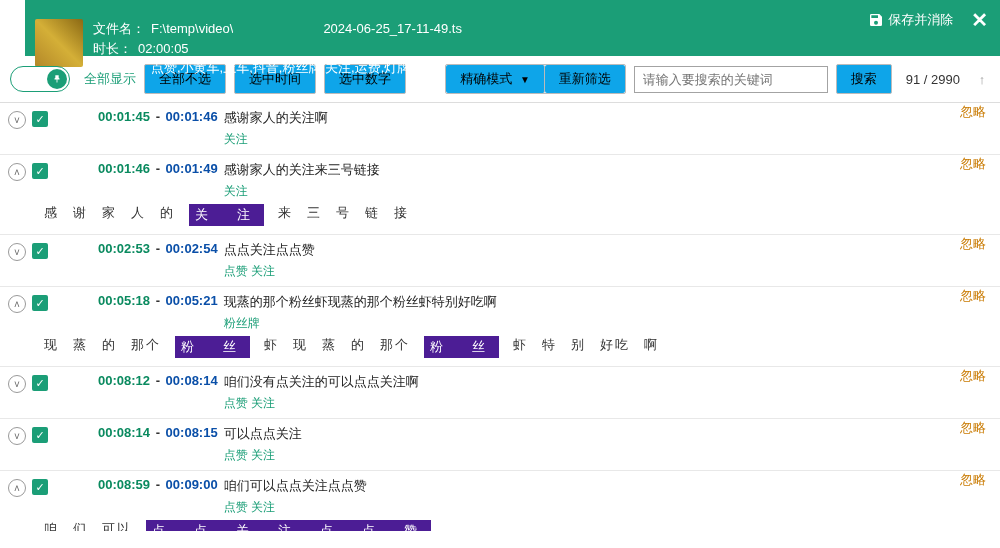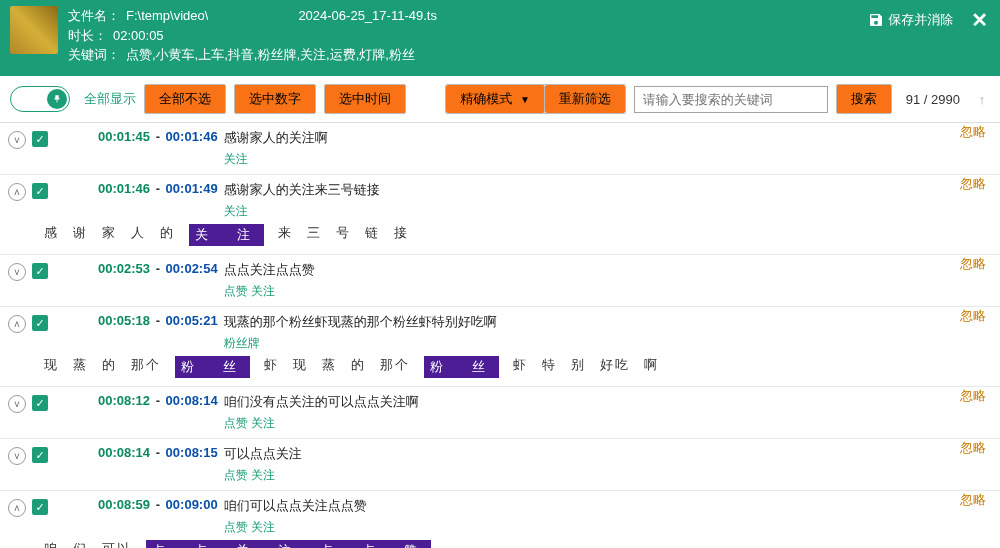--- a/index.html
+++ b/index.html
@@ -1,31 +1,31 @@
 <!DOCTYPE html>
 <html><head>
 <meta charset="utf-8">
 <style>
   * { box-sizing: border-box; margin: 0; padding: 0; }
   body { font-family: "Microsoft YaHei", sans-serif; font-size: 13px; background: #fff; width: 1000px; height: 548px; overflow: hidden; }
-  .header { background: #1b9e77; color: #fff; display: flex; align-items: flex-start; padding: 6px 10px; position: relative; height: 76px; }
+  .header { background: #1b9e77; color: #fff; display: flex; align-items: flex-start; padding: 19px 10px; position: relative; height: 56px; margin-left: 25px; }
   .thumb { width: 48px; height: 48px; background: linear-gradient(45deg,#b38728,#d4af37,#8b6914); margin-right: 10px; border-radius: 2px; }
   .header-info { flex: 1; line-height: 1.5; }
   .header-row { display: flex; gap: 6px; }
   .file-path { display: inline-flex; align-items: flex-start; }
   .redact { background: #1b9e77; display: inline-block; width: 90px; height: 14px; }
   .header-actions { position: absolute; right: 12px; top: 8px; display: flex; gap: 18px; align-items: center; color: #fff; }
   .save-btn { display: flex; align-items: center; gap: 4px; cursor: pointer; }
   .close-btn { font-size: 20px; font-weight: bold; cursor: pointer; }
   .toolbar { display: flex; align-items: center; padding: 8px 10px; gap: 8px; border-bottom: 1px solid #ddd; }
   .toggle-wrap { display: flex; align-items: center; border: 1px solid #1b9e77; border-radius: 14px; padding: 2px; width: 60px; height: 26px; position: relative; }
   .toggle-knob { width: 20px; height: 20px; border-radius: 50%; background: #1b9e77; position: absolute; right: 2px; display:flex;align-items:center;justify-content:center; }
   .pin-icon { width:10px;height:10px;color:#fff; }
   .toggle-label { color: #1b9e77; margin-left: 6px; }
-  .btn { border: 1px solid #bbb; background: #f97316; padding: 5px 14px; cursor: pointer; font-size: 13px; border-radius: 2px; }
+  .btn { border: 1px solid #bbb; background: #0ea5e9; padding: 5px 14px; cursor: pointer; font-size: 13px; border-radius: 2px; }
   .btn-group { display: flex; border: 1px solid #bbb; border-radius: 2px; overflow: hidden; }
   .btn-group .btn { border: none; border-right: 1px solid #bbb; }
   .btn-group .btn:last-child { border-right: none; }
   .dropdown-caret { font-size: 10px; margin-left: 4px; }
   .search-input { flex: 1; border: 1px solid #a3a3a3; padding: 5px 8px; font-size: 13px; }
   .counter { color: #333; padding: 0 6px; }
   .scroll-up { width: 16px; text-align: center; color: #999; cursor: pointer; }
   .list { height: calc(548px - 76px - 44px); overflow-y: auto; }
   .item { border-bottom: 1px solid #e8e8e8; padding: 6px 12px 6px 8px; position: relative; }
   .item-head { display: flex; align-items: flex-start; gap: 6px; }
@@ -81,22 +81,22 @@
 <div class="toolbar">
   <div class="toggle-wrap">
     <div class="toggle-knob">
       <svg class="pin-icon" viewBox="0 0 24 24" fill="#fff">
           <path d="M16 3v6l2 2v2h-5v7l-1 1-1-1v-7H6v-2l2-2V3h8z"></path>
         </svg>
     </div>
   </div>
   <span class="toggle-label">全部显示</span>
   <button class="btn">全部不选</button>
+  <button class="btn">选中时间</button>
   <button class="btn">选中数字</button>
-  <button class="btn">选中时间</button>
   <div class="spacer"></div>
   <div class="btn-group">
     <button class="btn">
       <span>精确模式</span>
       <span class="dropdown-caret">▼</span>
     </button>
     <button class="btn">重新筛选</button>
   </div>
   <input class="search-input" placeholder="请输入要搜索的关键词" style="">
   <button class="btn">搜索</button>

